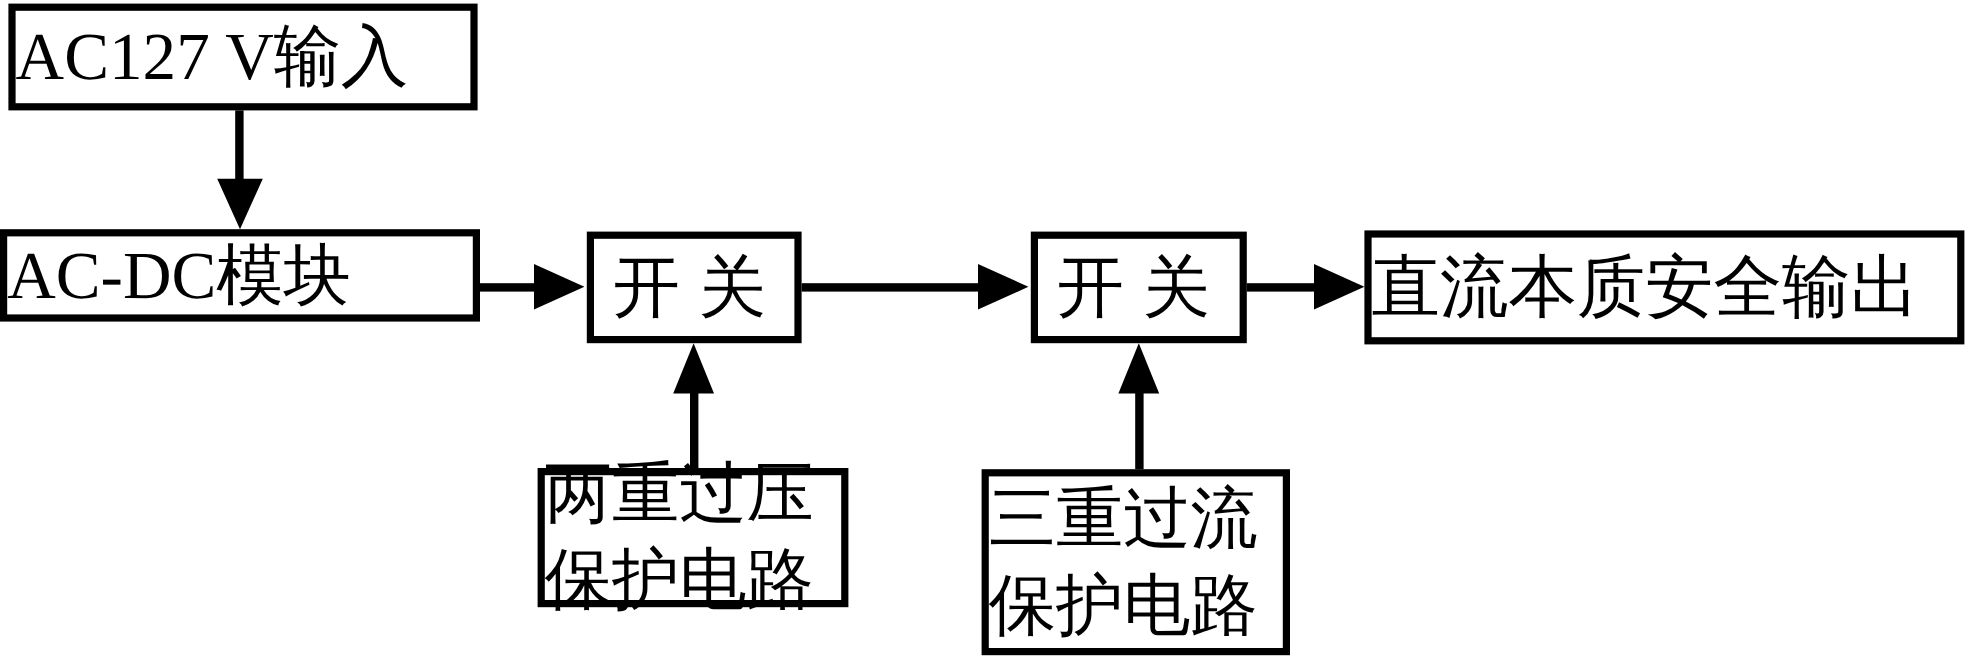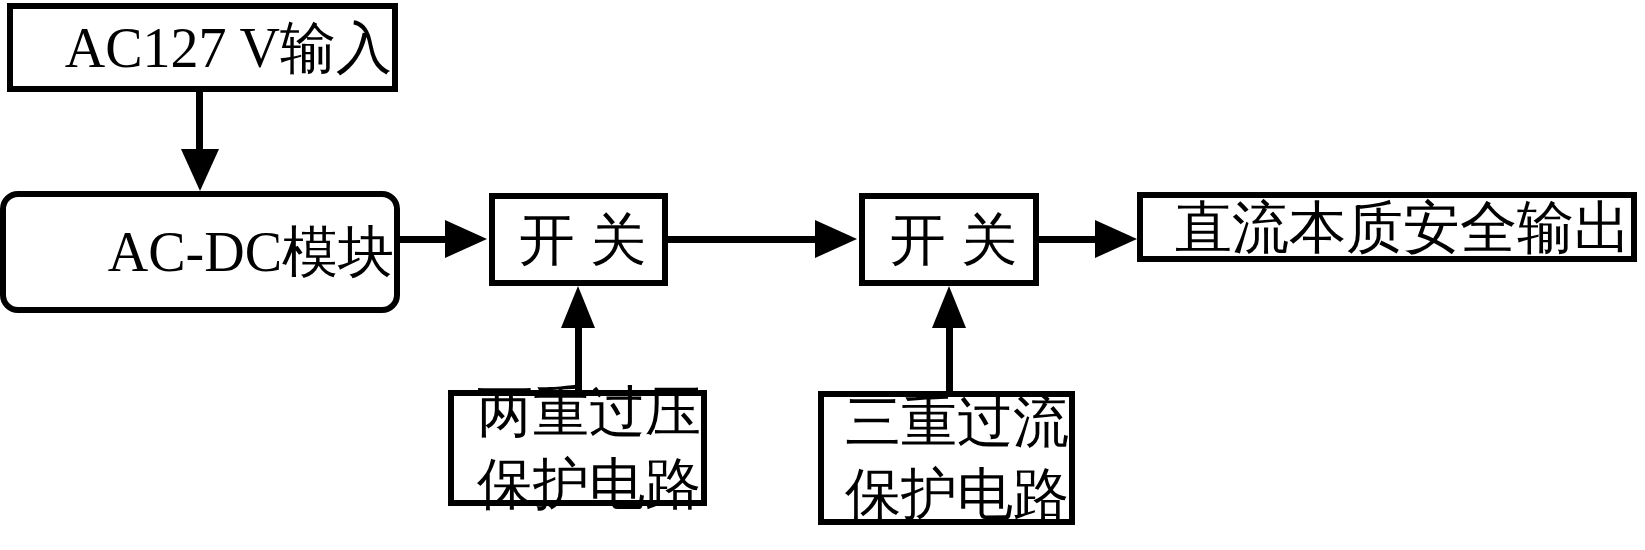--- a/index.html
+++ b/index.html
@@ -16,21 +16,21 @@
     color: #000000;
     overflow: hidden;
   }
   .node {
     position: absolute;
     box-sizing: border-box;
     border: 6px solid #000000;
     background: #ffffff;
     display: flex;
     flex-direction: column;
-    align-items: flex-end;
+    align-items: flex-start;
     justify-content: center;
     text-align: center;
     font-size: 56px;
     line-height: 1.0;
     white-space: nowrap;
   }
   .node .line2line { display: block; }
   .two-line { font-size: 56px; line-height: 72px; }
   .spaced { letter-spacing: 0.28em; text-indent: 0.28em; font-family: Liberation Serif, serif; }
   .wire {
@@ -53,26 +53,26 @@
     border-top: 42px solid #000000;
   }
   .head-up {
     border-left: 17px solid transparent;
     border-right: 17px solid transparent;
     border-bottom: 42px solid #000000;
   }
 
   
   #n-ac-input   { left: 7px;    top: 3px;   width: 391px; height: 89px; }
-  #n-acdc       { left: 0px;    top: 191px; width: 400px; height: 122px; border-radius: 18px; }
+  #n-acdc       { left: 0px;    top: 191px; width: 400px; height: 77px; }
   #n-switch1    { left: 489px;  top: 193px; width: 179px; height: 93px; }
   #n-switch2    { left: 859px;  top: 193px; width: 180px; height: 93px; }
-  #n-dc-output  { left: 1137px; top: 192px; width: 500px; height: 70px; font-size: 57px; }
+  #n-dc-output  { left: 1137px; top: 192px; width: 500px; height: 95px; font-size: 57px; }
   #n-ovp        { left: 448px;  top: 390px; width: 259px; height: 116px; }
-  #n-ocp        { left: 818px;  top: 391px; width: 257px; height: 134px; }
+  #n-ocp        { left: 818px;  top: 391px; width: 257px; height: 155px; }
 
   
   #w1 { left: 196px;  top: 92px;  width: 7px;   height: 70px; }   
   #w2 { left: 400px;  top: 236px; width: 55px;  height: 7px; }    
   #w3 { left: 668px;  top: 236px; width: 155px; height: 7px; }    
   #w4 { left: 1039px; top: 236px; width: 65px;  height: 7px; }    
   #w5 { left: 575px;  top: 320px; width: 7px;   height: 70px; }   
   #w6 { left: 946px;  top: 320px; width: 7px;   height: 71px; }   
 
   

